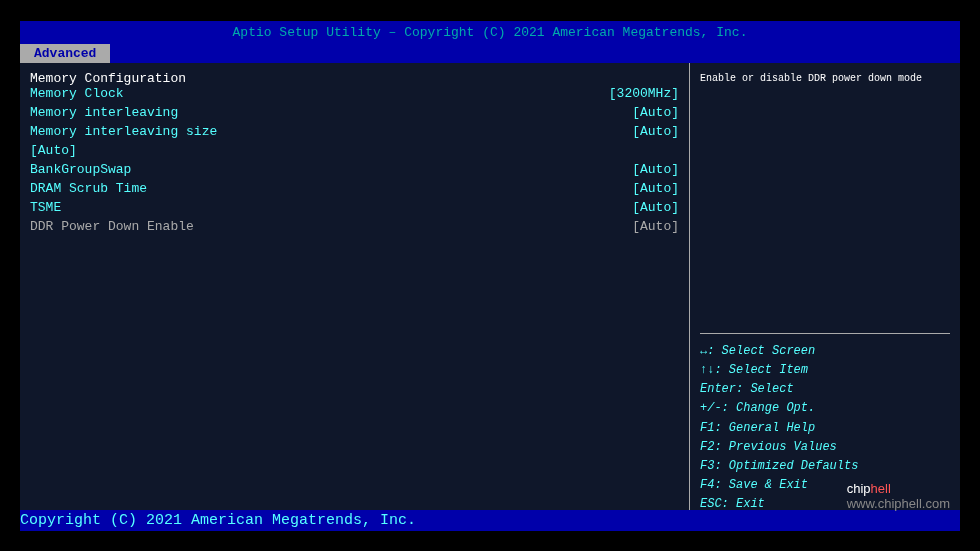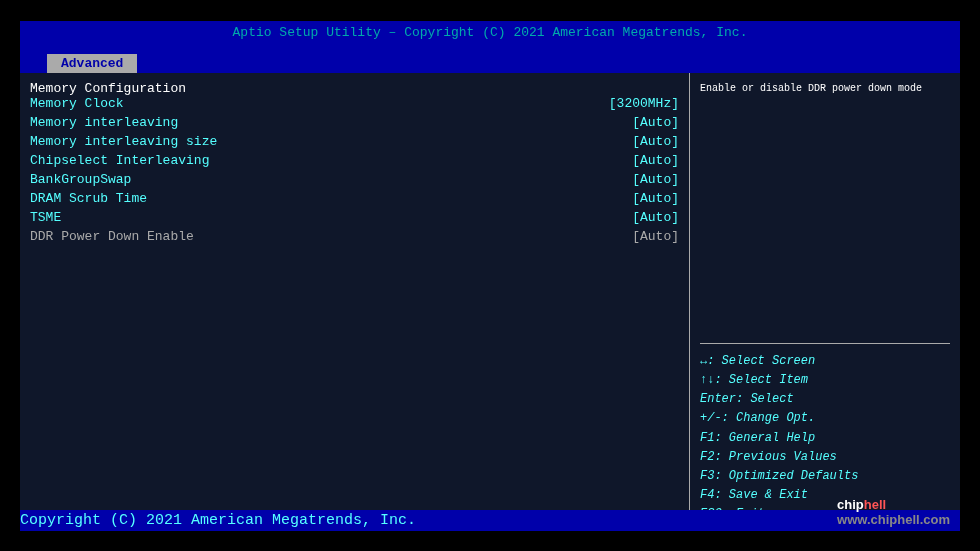--- a/index.html
+++ b/index.html
@@ -26,22 +26,21 @@
       color: #00aaaa;
       font-size: 13px;
       position: relative;
     }
     .top-bar .title-text {
       display: inline-block;
       margin-bottom: 2px;
     }
     .tab-bar {
       display: flex;
-      margin-top: 12px;
-      padding-left: 27px;
+      margin-top: 2px;
     }
     .tab {
       padding: 2px 14px;
       font-size: 13px;
       color: #0000aa;
       background: #aaaaaa;
       border: none;
     }
     .tab.active {
       background: #aaaaaa;
@@ -108,26 +107,26 @@
       position: absolute;
       bottom: 0;
       width: 100%;
       color: #55ffff;
       font-size: 15px;
       padding: 2px 0;
       background: #0000aa;
     }
     .watermark {
       position: absolute;
-      bottom: 4px;
+      bottom: 20px;
       right: 10px;
       color: #888;
       font-size: 13px;
       font-family: Arial, sans-serif;
-      font-weight: bold;
+      font-weight: normal;
     }
     .watermark span.chip { color: #ffffff; }
     .watermark span.hell { color: #ff5555; }
   </style>
 </head>
 <body>
 
 <div class="screen">
 
   <div class="top-bar">
@@ -149,21 +148,20 @@
           </div>
           <div class="menu-item">
             <span class="item-label">Memory interleaving</span>
             <span class="item-value">[Auto]</span>
           </div>
           <div class="menu-item">
             <span class="item-label">Memory interleaving size</span>
             <span class="item-value">[Auto]</span>
           </div>
           <div class="menu-item">
-            <span class="item-label">Chipselect Interleaving</span>
             <span class="item-value">[Auto]</span>
           </div>
           <div class="menu-item">
             <span class="item-label">BankGroupSwap</span>
             <span class="item-value">[Auto]</span>
           </div>
           <div class="menu-item">
             <span class="item-label">DRAM Scrub Time</span>
             <span class="item-value">[Auto]</span>
           </div>

